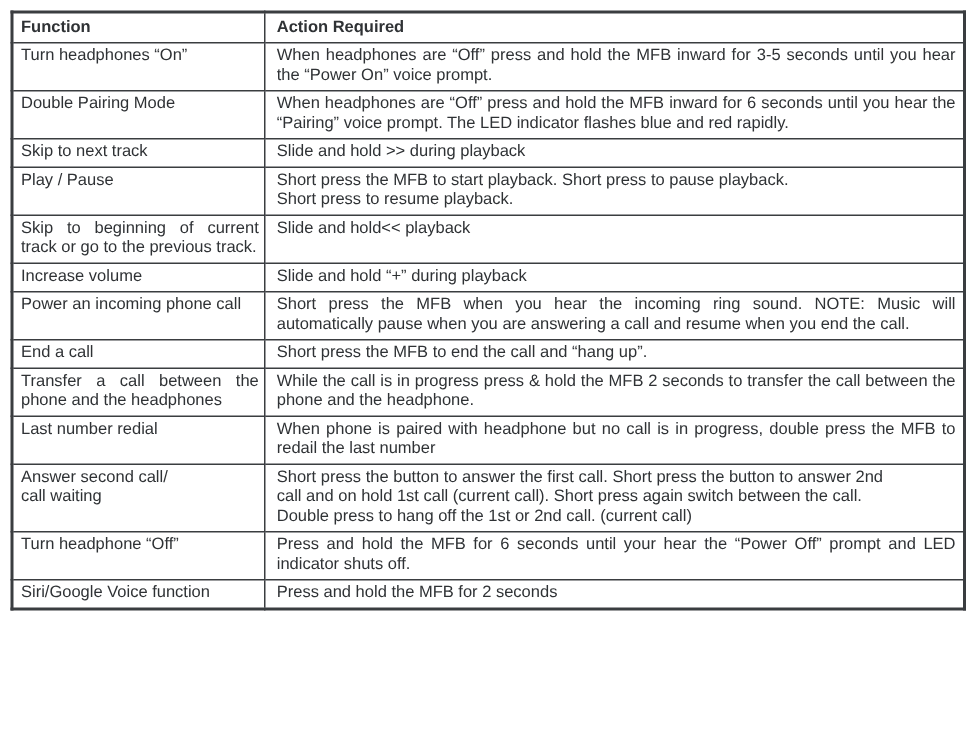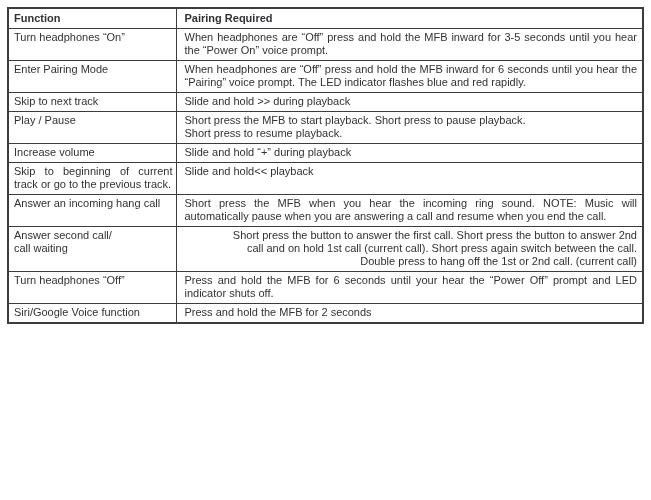--- a/index.html
+++ b/index.html
@@ -47,76 +47,88 @@
   }
   th.action-h{padding-left:8px;}
   td.function{
     text-align:justify;
     padding-right:3px;
   }
   td.action{
     text-align:justify;
     padding-left:8px;
   }
-  td.left{text-align:right;}
+  td.left{text-align:left;}
 </style>
 </head>
 <body>
 
 <div class="sheet">
   <table class="fn-table">
     <colgroup>
       <col class="c-function">
       <col class="c-action">
     </colgroup>
     <thead>
       <tr>
         <th>Function</th>
-        <th class="action-h">Pairing Required</th>
+        <th class="action-h">Action Required</th>
       </tr>
     </thead>
     <tbody>
         <tr>
           <td class="function">Turn headphones “On”</td>
           <td class="action">When headphones are “Off” press and hold the MFB inward for 3-5 seconds until you hear the “Power On” voice prompt.</td>
         </tr>
         <tr>
-          <td class="function">Enter Pairing Mode</td>
+          <td class="function">Double Pairing Mode</td>
           <td class="action">When headphones are “Off” press and hold the MFB inward for 6 seconds until you hear the “Pairing” voice prompt. The LED indicator flashes blue and red rapidly.</td>
         </tr>
         <tr>
           <td class="function">Skip to next track</td>
           <td class="action">Slide and hold &gt;&gt; during playback</td>
         </tr>
         <tr>
           <td class="function">Play / Pause</td>
           <td class="action">Short press the MFB to start playback. Short press to pause playback.
 Short press to resume playback.</td>
         </tr>
         <tr>
+          <td class="function">Skip to beginning of current track or go to the previous track.</td>
+          <td class="action">Slide and hold&lt;&lt; playback</td>
+        </tr>
+        <tr>
           <td class="function">Increase volume</td>
           <td class="action">Slide and hold “+” during playback</td>
         </tr>
         <tr>
-          <td class="function">Skip to beginning of current track or go to the previous track.</td>
-          <td class="action">Slide and hold&lt;&lt; playback</td>
+          <td class="function">Power an incoming phone call</td>
+          <td class="action">Short press the MFB when you hear the incoming ring sound. NOTE: Music will automatically pause when you are answering a call and resume when you end the call.</td>
         </tr>
         <tr>
-          <td class="function">Answer an incoming hang call</td>
-          <td class="action">Short press the MFB when you hear the incoming ring sound. NOTE: Music will automatically pause when you are answering a call and resume when you end the call.</td>
+          <td class="function">End a call</td>
+          <td class="action">Short press the MFB to end the call and “hang up”.</td>
+        </tr>
+        <tr>
+          <td class="function">Transfer a call between the phone and the headphones</td>
+          <td class="action">While the call is in progress press &amp; hold the MFB 2 seconds to transfer the call between the phone and the headphone.</td>
+        </tr>
+        <tr>
+          <td class="function">Last number redial</td>
+          <td class="action">When phone is paired with headphone but no call is in progress, double press the MFB to redail the last number</td>
         </tr>
         <tr>
           <td class="function">Answer second call/
 call waiting</td>
           <td class="action left">Short press the button to answer the first call. Short press the button to answer 2nd
 call and on hold 1st call (current call). Short press again switch between the call.
 Double press to hang off the 1st or 2nd call. (current call)</td>
         </tr>
         <tr>
-          <td class="function">Turn headphones “Off”</td>
+          <td class="function">Turn headphone “Off”</td>
           <td class="action">Press and hold the MFB for 6 seconds until your hear the “Power Off” prompt and LED indicator shuts off.</td>
         </tr>
         <tr>
           <td class="function">Siri/Google Voice function</td>
           <td class="action">Press and hold the MFB for 2 seconds</td>
         </tr>
       </tbody>
   </table>
 </div>
 

